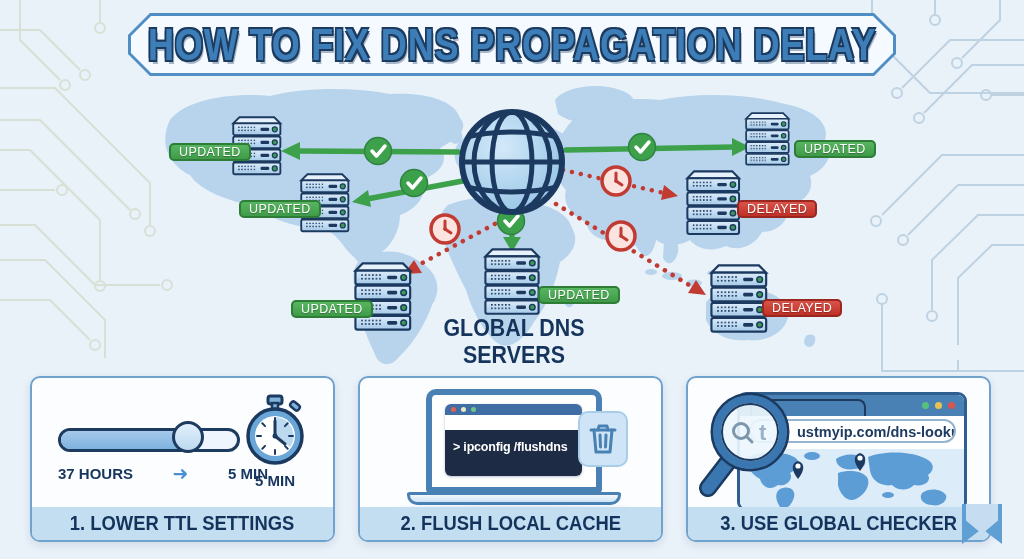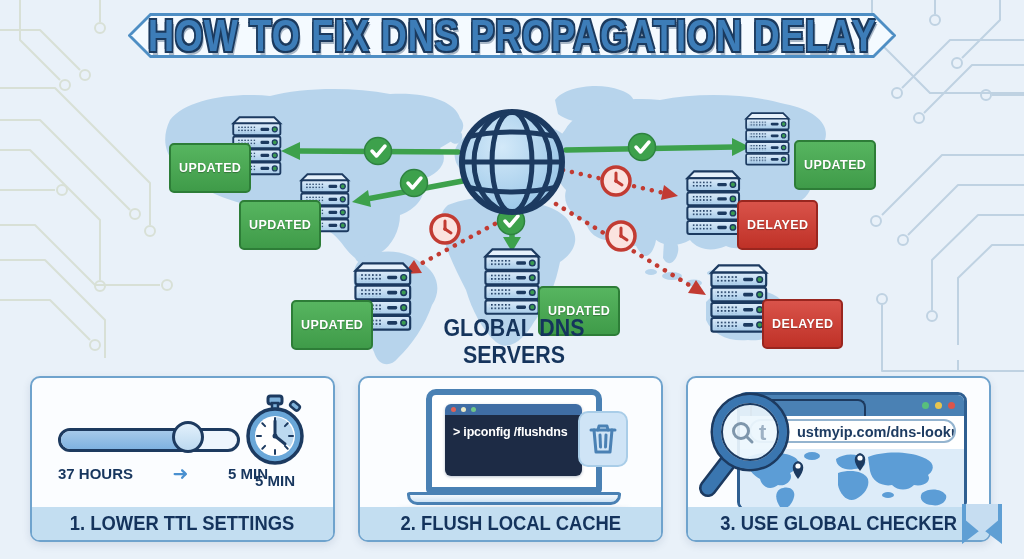--- a/index.html
+++ b/index.html
@@ -1,33 +1,33 @@
 <!DOCTYPE html>
 <html><head>
 <meta charset="utf-8">
 <style>
   html,body{margin:0;padding:0;}
   body{width:1024px;height:559px;font-family:"Liberation Sans","DejaVu Sans",sans-serif;}
   #stage{position:relative;width:1024px;height:559px;background:#e9f1f9;overflow:hidden;}
   #scene{position:absolute;left:0;top:0;z-index:1;}
 
   
-  #banner{position:absolute;left:128px;top:13px;width:768px;height:45px;z-index:6;
+  #banner{position:absolute;left:128px;top:13px;width:768px;height:63px;z-index:6;
     background:#4e8ec4;
     clip-path:polygon(22px 0,calc(100% - 22px) 0,100% 22px,100% calc(100% - 22px),calc(100% - 22px) 100%,22px 100%,0 calc(100% - 22px),0 22px);
     filter:drop-shadow(0 2px 2px rgba(27,58,94,.25));}
   #banner .inner{position:absolute;left:3px;top:3px;right:3px;bottom:3px;background:#f4faff;
     clip-path:polygon(20px 0,calc(100% - 20px) 0,100% 20px,100% calc(100% - 20px),calc(100% - 20px) 100%,20px 100%,0 calc(100% - 20px),0 20px);
     display:flex;align-items:center;justify-content:center;}
   #title{font-size:44px;font-weight:800;letter-spacing:1px;color:#3d7db8;white-space:nowrap;
     transform:scaleX(.82);transform-origin:center;
     text-shadow:-2px -2px 0 #1b3a5e,2px -2px 0 #1b3a5e,-2px 2px 0 #1b3a5e,2px 2px 0 #1b3a5e,3px 4px 0 rgba(27,58,94,.35);}
 
   
-  .badge{position:absolute;z-index:4;padding:16px 8px;border-radius:5px;font-size:12.5px;font-weight:700;
+  .badge{position:absolute;z-index:4;padding:0 8px;border-radius:5px;font-size:12.5px;font-weight:400;
     letter-spacing:.4px;color:#fff;text-shadow:0 1px 1px rgba(0,0,0,.3);white-space:nowrap;}
   .badge.updated{background:linear-gradient(#57b560,#3f9b49);border:2px solid #2d7d37;}
   .badge.delayed{background:linear-gradient(#d9534a,#bf3127);border:2px solid #99261f;}
   #b0{left:169px;top:143px}#b1{left:239px;top:200px}#b2{left:291px;top:300px}
   #b3{left:538px;top:286px}#b4{left:794px;top:140px}#b5{left:737px;top:200px}#b6{left:762px;top:299px}
 
   #map-caption{position:absolute;left:394px;top:315px;width:240px;z-index:4;text-align:center;
     font-size:23px;font-weight:800;color:#15345c;transform:scaleX(.93);letter-spacing:0;}
 
   
@@ -54,21 +54,21 @@
 
   
   .screen{position:absolute;left:66px;top:11px;width:176px;height:104px;background:#fff;
     border:6px solid #4a81b4;border-radius:10px 10px 4px 4px;box-sizing:border-box;}
   .terminal{position:absolute;left:13px;top:9px;width:137px;height:72px;border-radius:6px;overflow:hidden;
     box-shadow:0 1px 3px rgba(20,50,90,.3);}
   .term-bar{height:11px;background:#3f6da4;display:flex;align-items:center;gap:5px;padding-left:6px;}
   .term-bar i{width:5px;height:5px;border-radius:50%;display:block;}
   .term-bar .d-red{background:#e06156}.term-bar .d-pale{background:#eae8c6}.term-bar .d-grn{background:#6fc488}
   .term-body{height:61px;background:#1d2b45;color:#fff;font-size:12.5px;font-weight:700;
-    padding:10px 0 0 8px;box-sizing:border-box;letter-spacing:-.2px;}
+    padding:10px 0 0 8px;box-sizing:border-box;letter-spacing:-.2px;margin-top:15px;}
   .trash-chip{position:absolute;left:218px;top:33px;width:46px;height:52px;background:#cfe4f6;
     border:2px solid #a9cde8;border-radius:10px;display:flex;align-items:center;justify-content:center;z-index:2;}
   .laptop-base{position:absolute;left:47px;top:114px;width:214px;height:13px;
     background:linear-gradient(#f2f8fd,#cfe3f4);border:3px solid #4a81b4;border-radius:4px 4px 14px 14px;box-sizing:border-box;}
   .laptop-shadow{position:absolute;left:38px;top:128px;width:232px;height:7px;border-radius:50%;
     background:rgba(28,58,96,.14);filter:blur(2px);}
 
   
   .browser{position:absolute;left:49px;top:14px;width:230px;height:119px;background:#fff;
     border:3px solid #2f5f91;border-radius:9px;overflow:hidden;box-sizing:border-box;}

